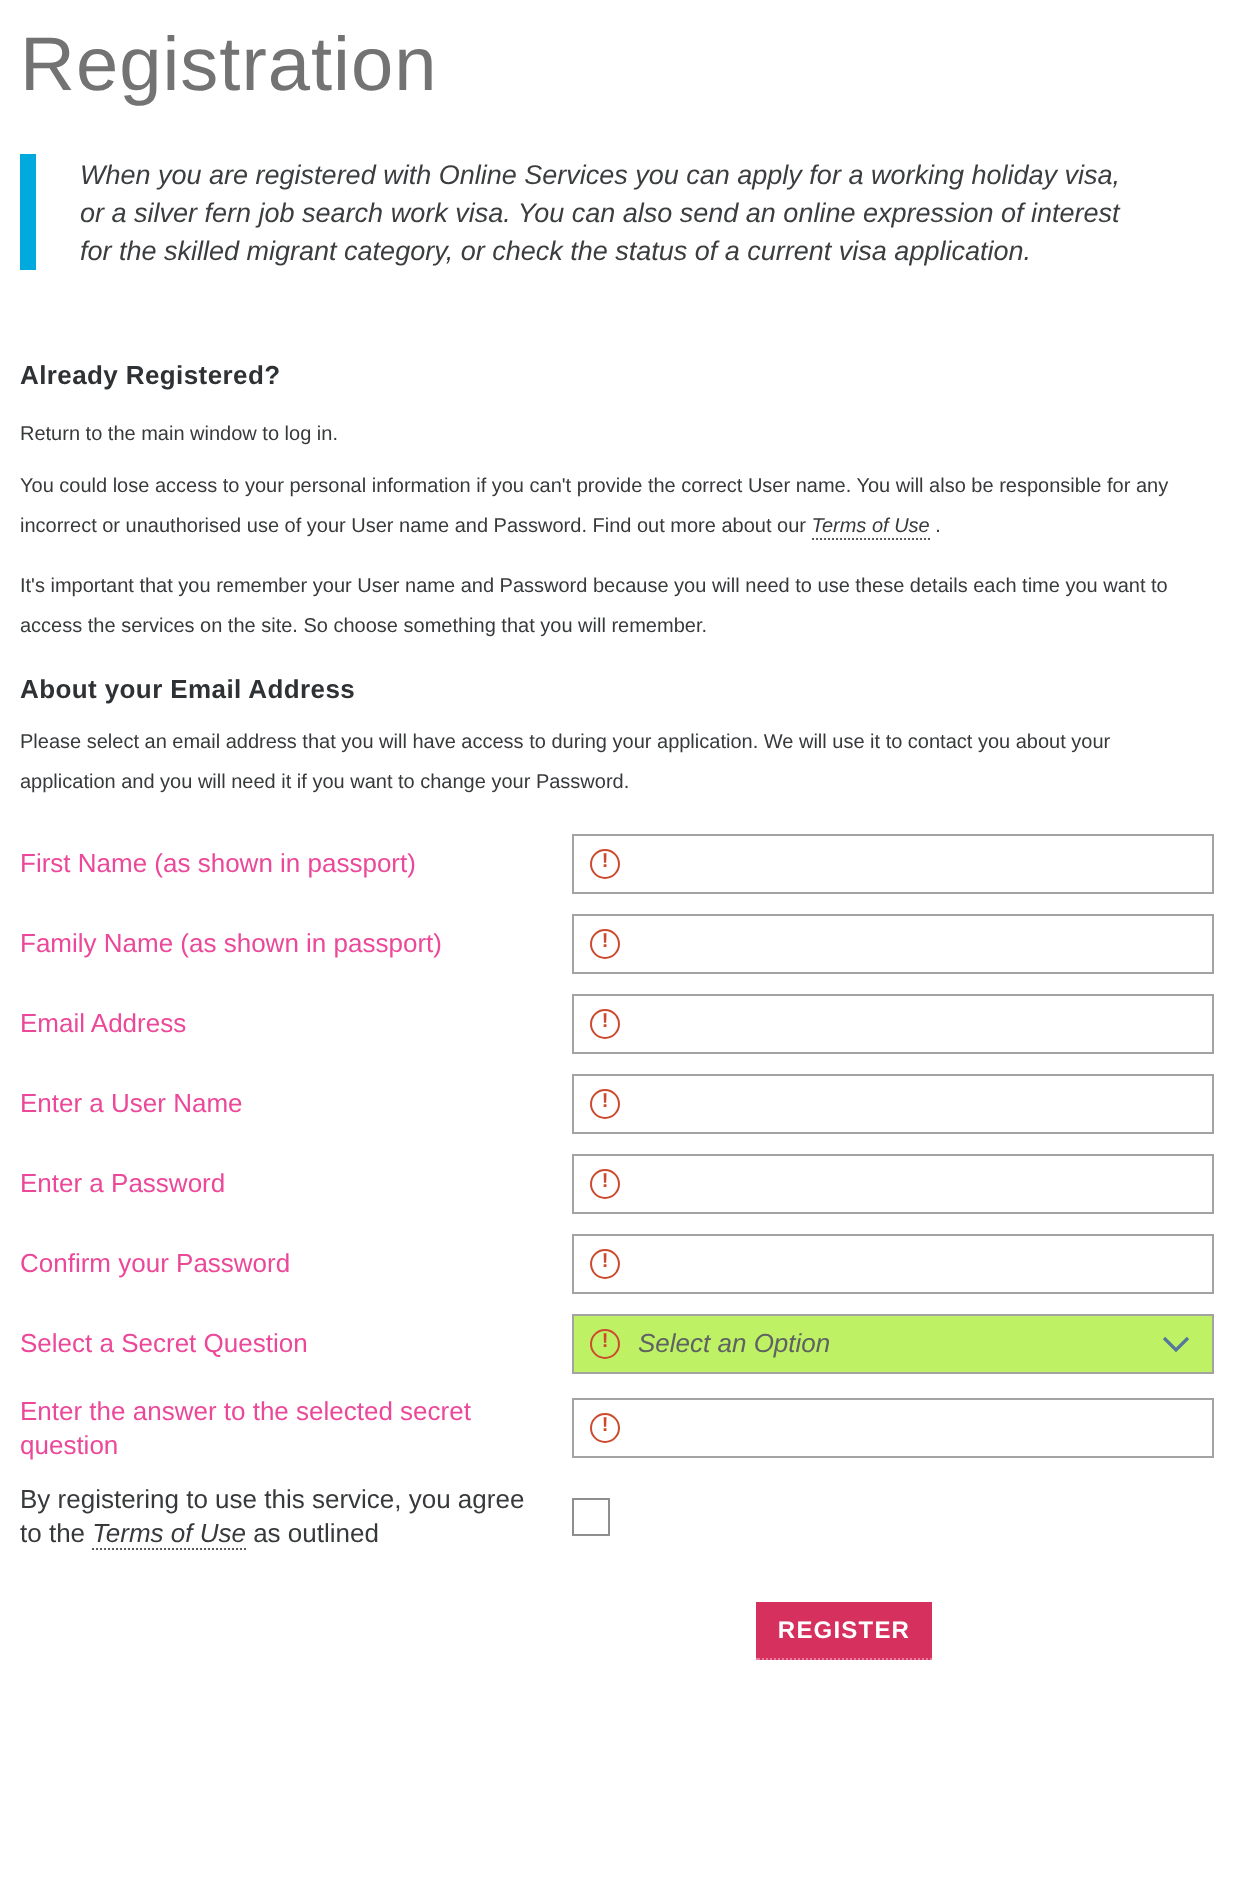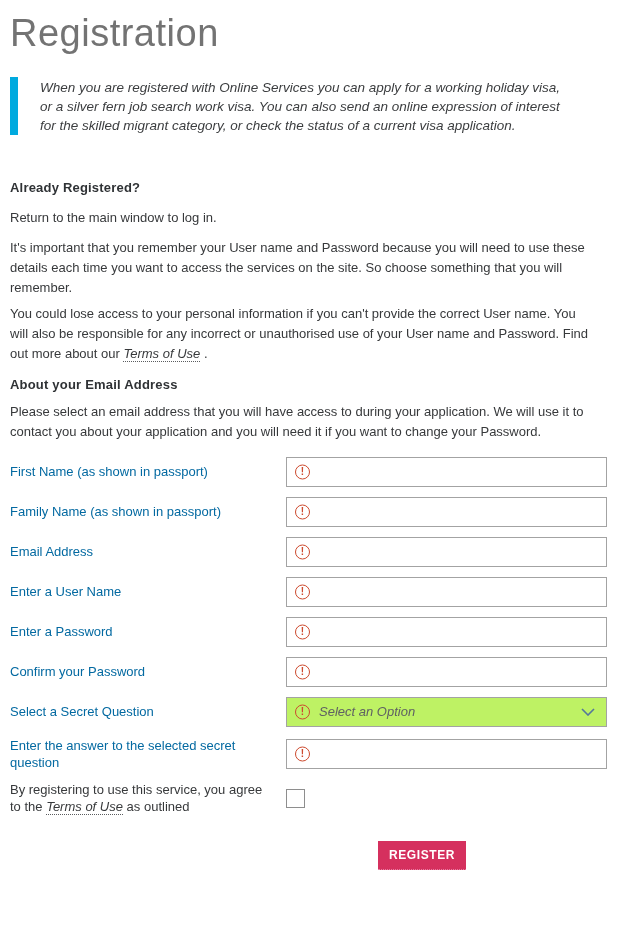--- a/index.html
+++ b/index.html
@@ -52,21 +52,21 @@
     font-weight: bold;
     color: #2f3235;
     letter-spacing: 0.2px;
   }
   .h-already   { margin-top: 45px; }
   .h-username  { margin-top: 26px; }
   .h-email     { margin-top: 13px; }
   .h-details   { margin-top: 17px; }
 
   p.body-text {
-    font-size: 13px;
+    font-size: 10px;
     line-height: 20px;
     color: #37393b;
     max-width: 585px;
   }
   .p-return   { margin-top: 13px; }
   .p-user1    { margin-top: 10px; }
   .p-user2    { margin-top: 6px; }
   .p-email    { margin-top: 10px; }
 
   a.dotted-link {
@@ -83,21 +83,21 @@
     display: flex;
     align-items: center;
     margin-bottom: 10px;
     min-height: 30px;
   }
   .form-label {
     width: 276px;
     flex-shrink: 0;
     font-size: 13px;
     line-height: 17px;
-    color: #0369a1;
+    color: #ec4899;
     padding-right: 14px;
   }
   .field {
     position: relative;
     flex: 1;
     height: 30px;
   }
   .text-input {
     width: 100%;
     height: 30px;
@@ -203,22 +203,22 @@
   <h1 class="page-title">Registration</h1>
 
   <div class="intro">
     <div class="intro-bar"></div>
     <p class="intro-text">When you are registered with Online Services you can apply for a working holiday visa, or a silver fern job search work visa. You can also send an online expression of interest for the skilled migrant category, or check the status of a current visa application.</p>
   </div>
 
   <h2 class="section-heading h-already">Already Registered?</h2>
   <p class="body-text p-return">Return to the main window to log in.</p>
 
+  <p class="body-text p-user2"><span>You could lose access to your personal information if you can't provide the correct User name. You will also be responsible for any incorrect or unauthorised use of your User name and Password. Find out more about our </span><a class="dotted-link">Terms of Use</a><span> .</span></p>
   <p class="body-text p-user1">It's important that you remember your User name and Password because you will need to use these details each time you want to access the services on the site. So choose something that you will remember.</p>
-  <p class="body-text p-user2"><span>You could lose access to your personal information if you can't provide the correct User name. You will also be responsible for any incorrect or unauthorised use of your User name and Password. Find out more about our </span><a class="dotted-link">Terms of Use</a><span> .</span></p>
 
   <h2 class="section-heading h-email">About your Email Address</h2>
   <p class="body-text p-email">Please select an email address that you will have access to during your application. We will use it to contact you about your application and you will need it if you want to change your Password.</p>
 
 
   <div class="form">
 
     <div class="form-row">
       <div class="form-label">First Name (as shown in passport)</div>
       <div class="field">

